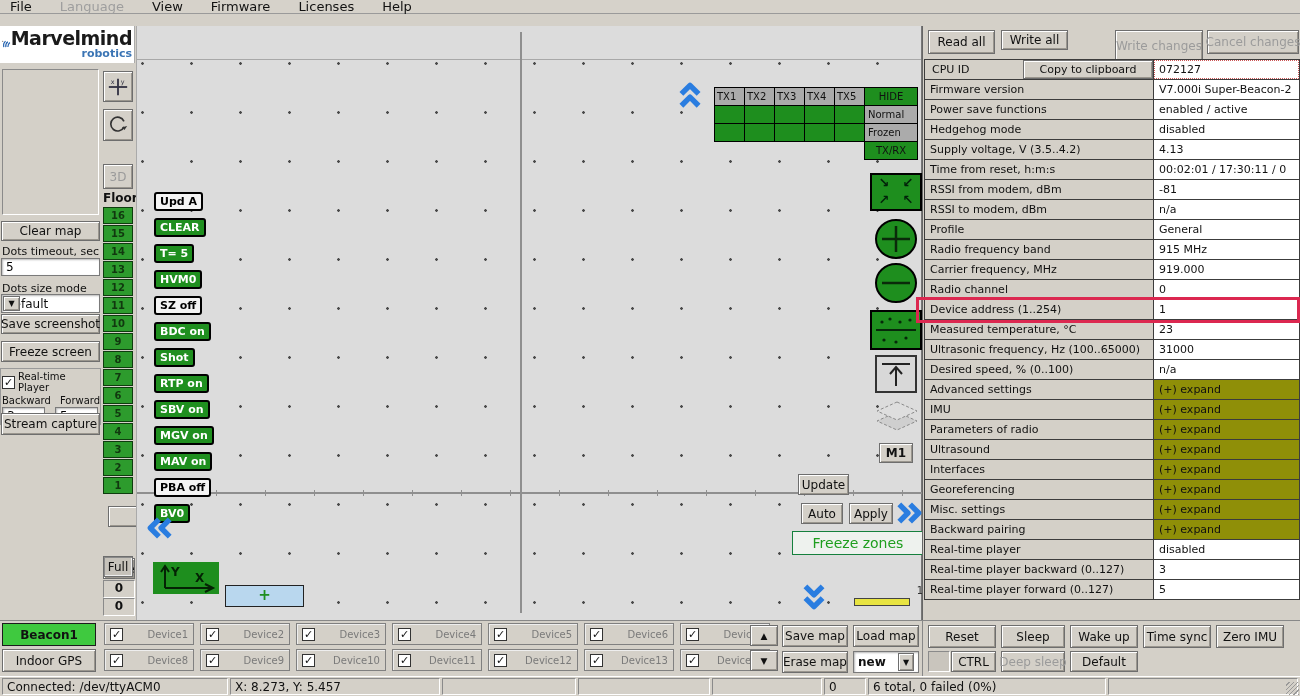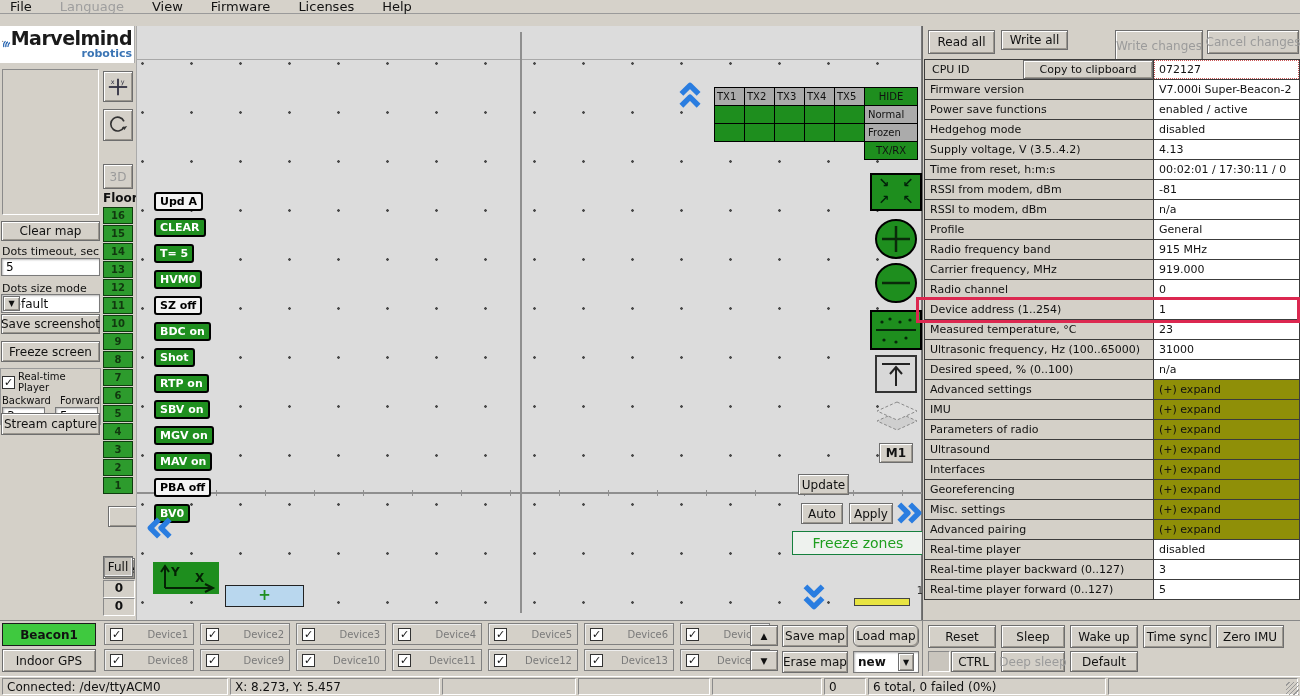--- a/index.html
+++ b/index.html
@@ -405,21 +405,21 @@
         </div>
           <div class="prow">
           <div class="pcell plabel">Georeferencing</div>
           <div class="pcell pvalue expand">(+) expand</div>
         </div>
           <div class="prow">
           <div class="pcell plabel">Misc. settings</div>
           <div class="pcell pvalue expand">(+) expand</div>
         </div>
           <div class="prow">
-          <div class="pcell plabel">Advanced pairing</div>
+          <div class="pcell plabel">Backward pairing</div>
           <div class="pcell pvalue expand">(+) expand</div>
         </div>
           <div class="prow">
           <div class="pcell plabel">Real-time player</div>
           <div class="pcell pvalue">disabled</div>
         </div>
           <div class="prow">
           <div class="pcell plabel">Real-time player backward (0..127)</div>
           <div class="pcell pvalue">3</div>
         </div>
@@ -497,21 +497,21 @@
         <div class="dev">
         <span class="cb">✓</span>
         <span class="dlabel">Device14</span>
       </div>
       </div>
 
     <div class="btn abs" style="left:750px; top:4px; width:28px; height:21px; font-size:9px;">▲</div>
     <div class="btn abs" style="left:750px; top:29px; width:28px; height:21px; font-size:9px;">▼</div>
 
     <div class="btn abs" style="left:782px; top:4px; width:66px; height:22px;">Save map</div>
-    <div class="btn abs" style="left:853px; top:4px; width:66px; height:22px;border-radius:6px;">Load map</div>
+    <div class="btn abs" style="left:853px; top:4px; width:66px; height:22px;">Load map</div>
     <div class="btn abs" style="left:782px; top:30px; width:66px; height:22px;">Erase map</div>
     <div class="field abs" style="left:853px; top:30px; width:66px; height:22px; display:flex; align-items:center;">
       <span style="font-weight:bold;">new</span>
       <span class="btn" style="margin-left:auto; width:16px; height:18px; font-size:8px;">▼</span>
     </div>
 
     <div class="abs" style="left:922px; top:0; height:56px; border-left:1px solid #888;"></div>
 
     <div class="btn abs" style="left:928px; top:4px; width:68px; height:23px;">Reset</div>
     <div class="btn abs" style="left:1001px; top:4px; width:64px; height:23px;">Sleep</div>

